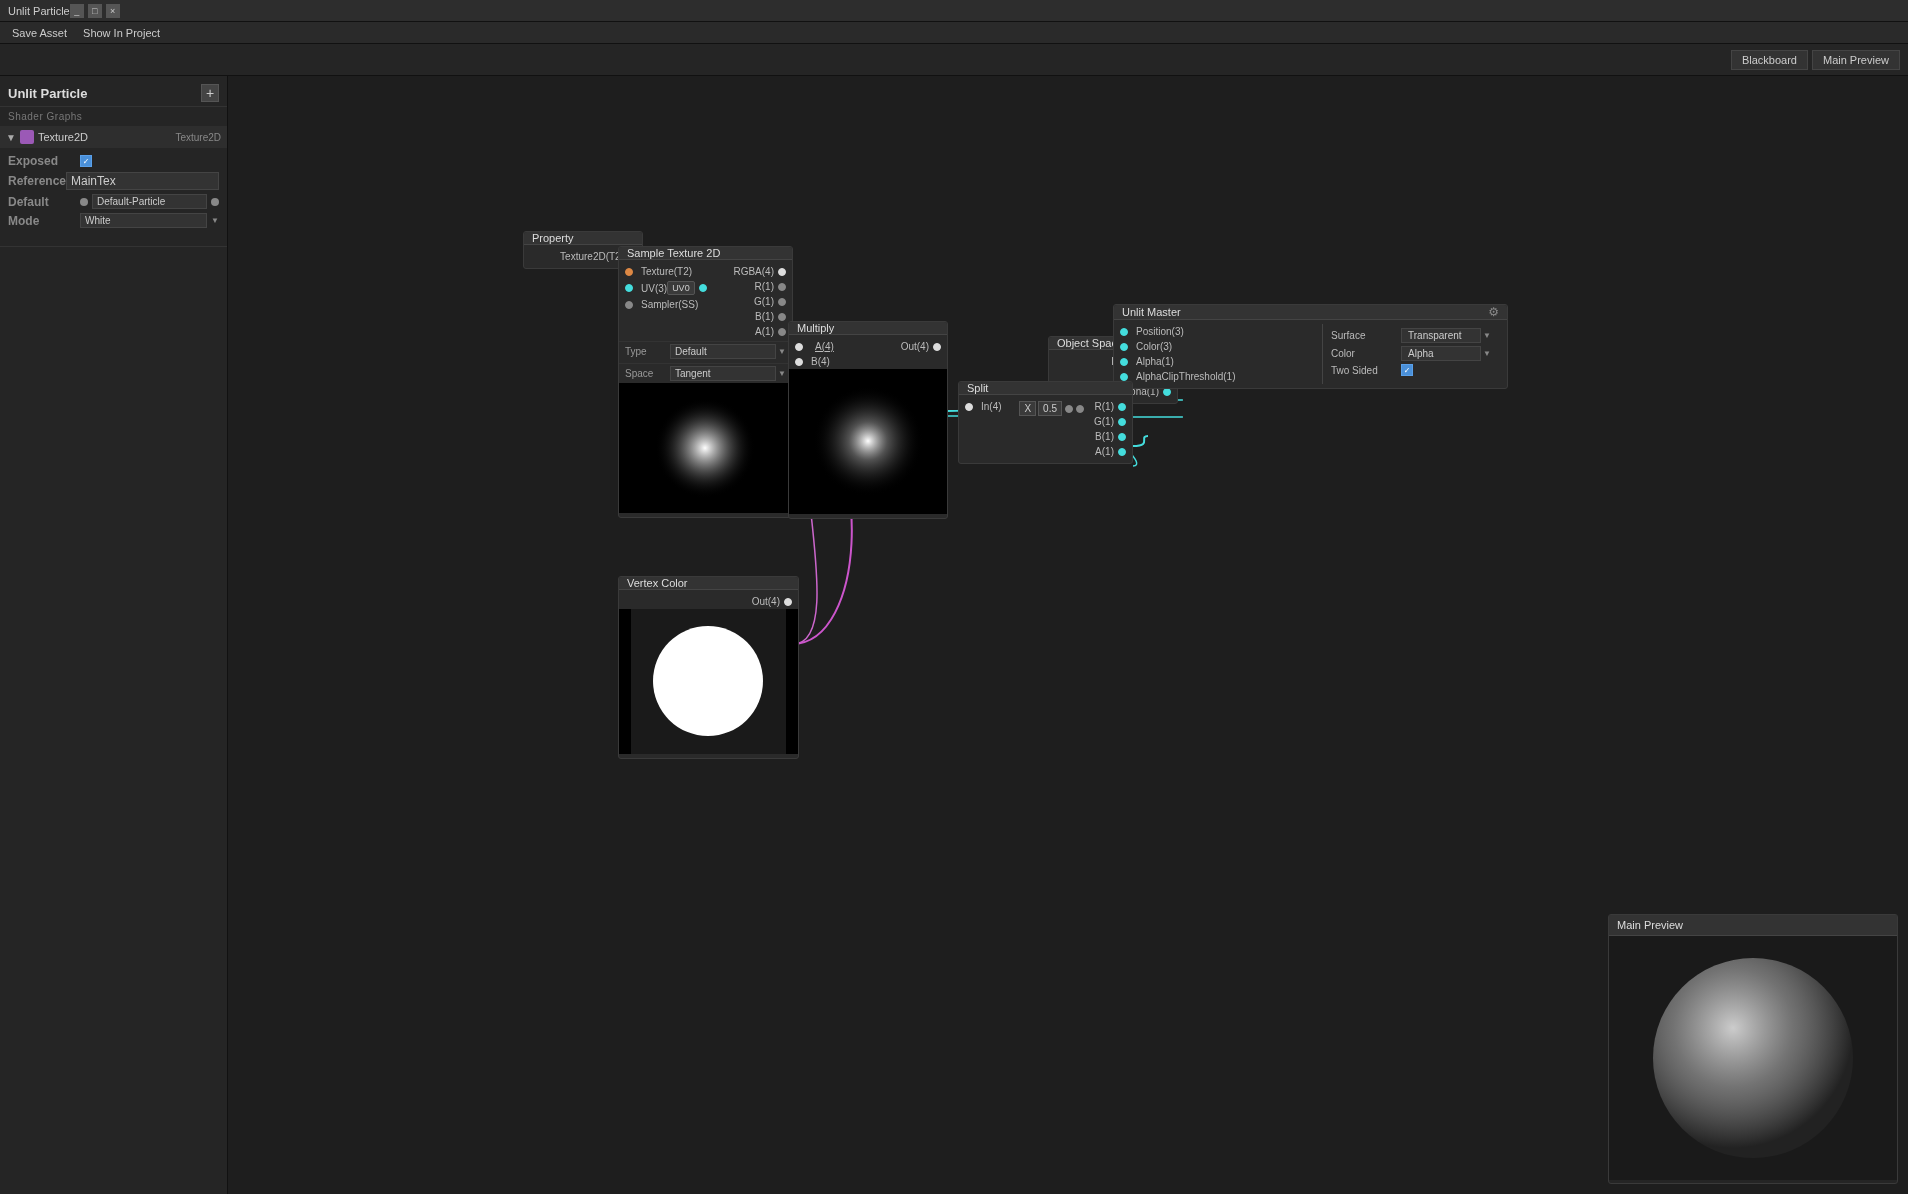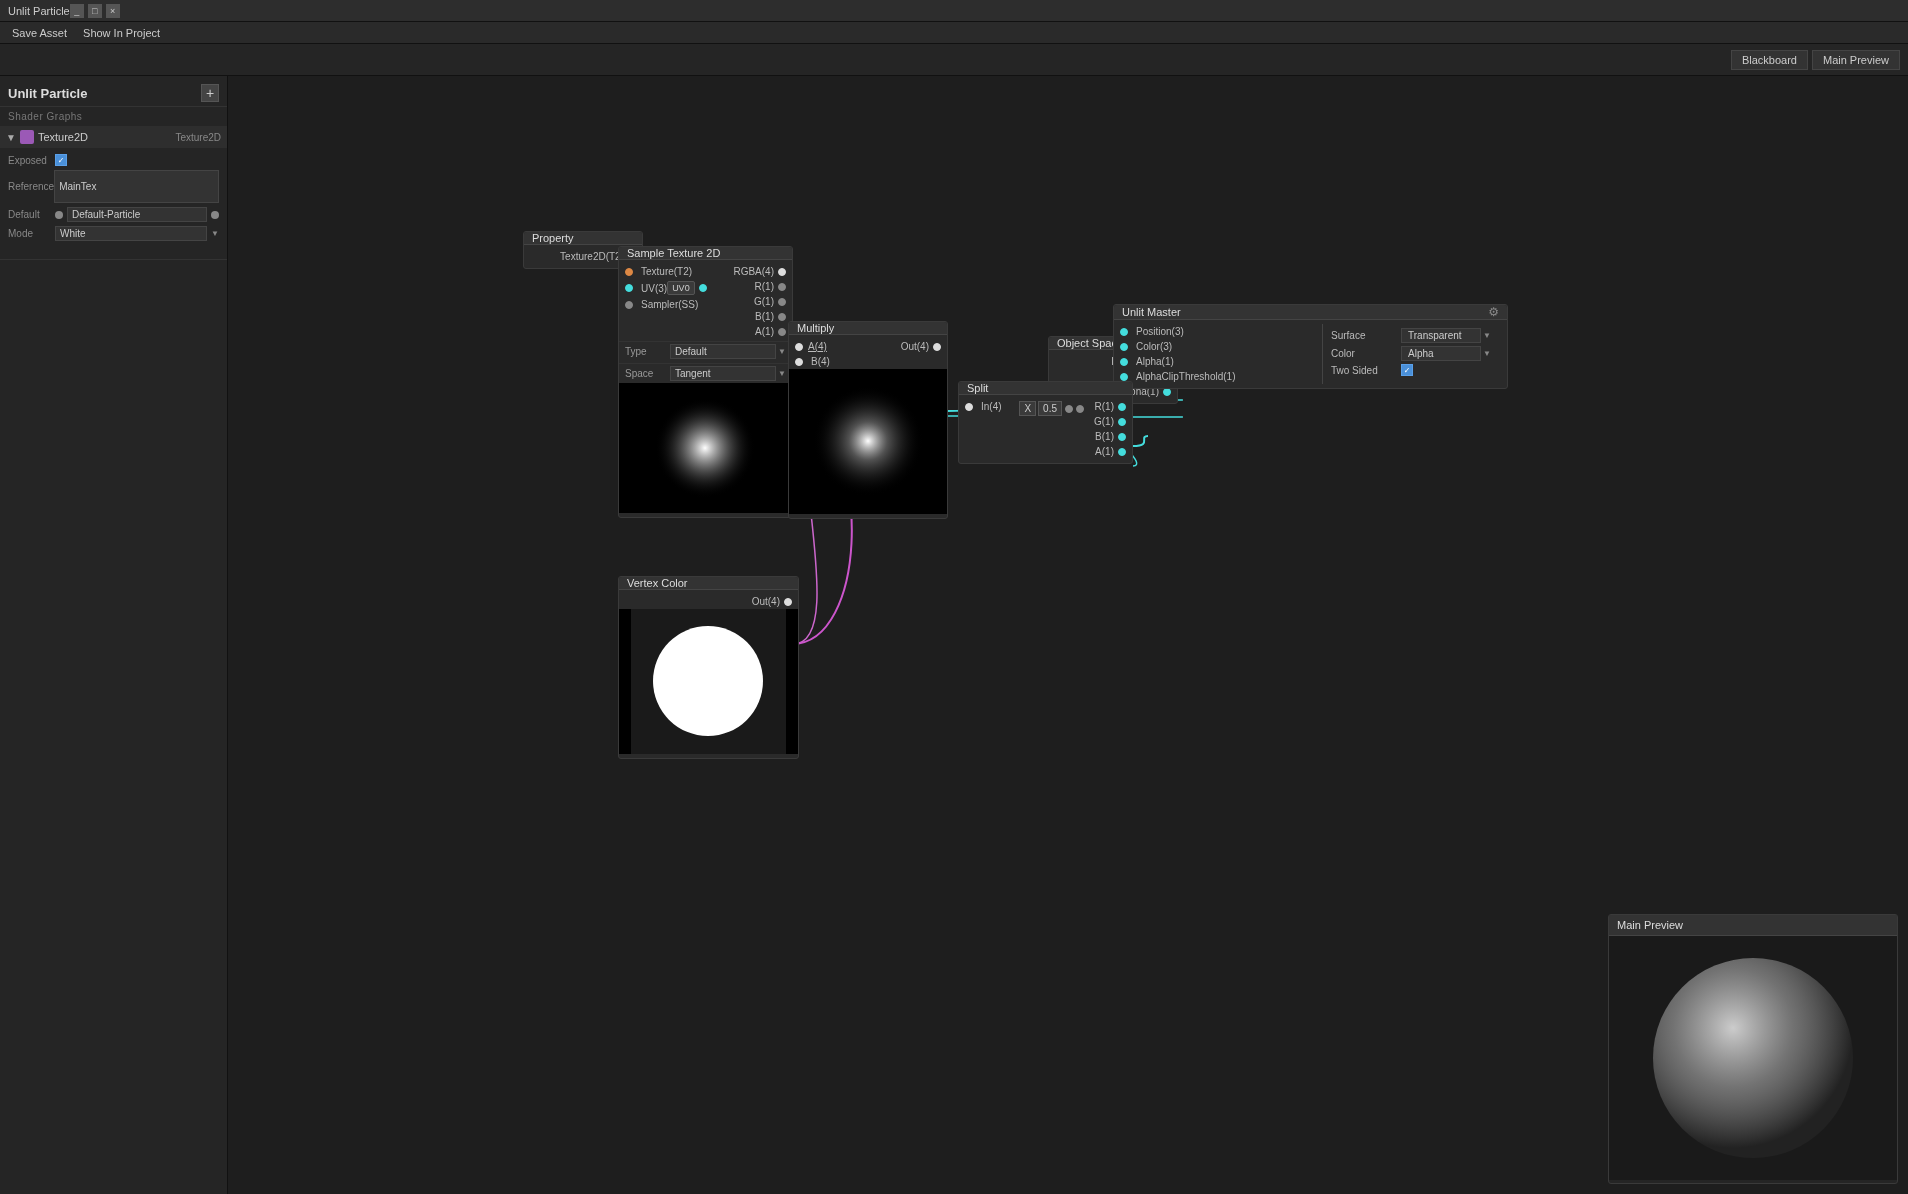--- a/index.html
+++ b/index.html
@@ -171,23 +171,24 @@
     
     #detail-section {
       padding: 6px 8px;
     }
     .detail-row {
       display: flex;
       align-items: center;
       margin-bottom: 4px;
     }
     .detail-label {
-      width: 47px;
+      width: 72px;
       color: #888;
-      font-size: 10px;
+      font-size: 12px;
+      font-weight: bold;
     }
     .exposed-check {
       display: flex;
       align-items: center;
       gap: 4px;
     }
     .check-box {
       width: 12px;
       height: 12px;
       background: #4a90d9;
@@ -196,22 +197,22 @@
       align-items: center;
       justify-content: center;
       font-size: 8px;
       color: white;
     }
 
     .input-field {
       background: #333;
       border: 1px solid #444;
       color: #ccc;
-      font-size: 10px;
-      padding: 10px 4px;
+      font-size: 12px;
+      padding: 1px 4px;
       width: 100%;
     }
 
     .default-row {
       display: flex;
       align-items: center;
     }
     .default-dot {
       width: 8px;
       height: 8px;
@@ -704,21 +705,21 @@
 
     <div class="node" id="node-multiply">
       <div class="node-header">
         <span>Multiply</span>
       </div>
       <div class="node-body">
         <div style="display:flex; justify-content:space-between;">
           <div>
             <div class="node-port-row">
               <span class="port-dot white port-left"></span>
-              <span class="port-label" style="margin-left:1px;text-decoration:underline;">A(4)</span>
+              <span class="port-label" style="margin-left:8px;text-decoration:underline;">A(4)</span>
             </div>
             <div class="node-port-row">
               <span class="port-dot white port-left"></span>
               <span class="port-label" style="margin-left:4px;">B(4)</span>
             </div>
           </div>
           <div style="text-align:right;">
             <div class="node-port-row" style="justify-content:flex-end;">
               <span>Out(4)</span>
               <span class="port-dot white port-right" style="margin-left:4px;"></span>

